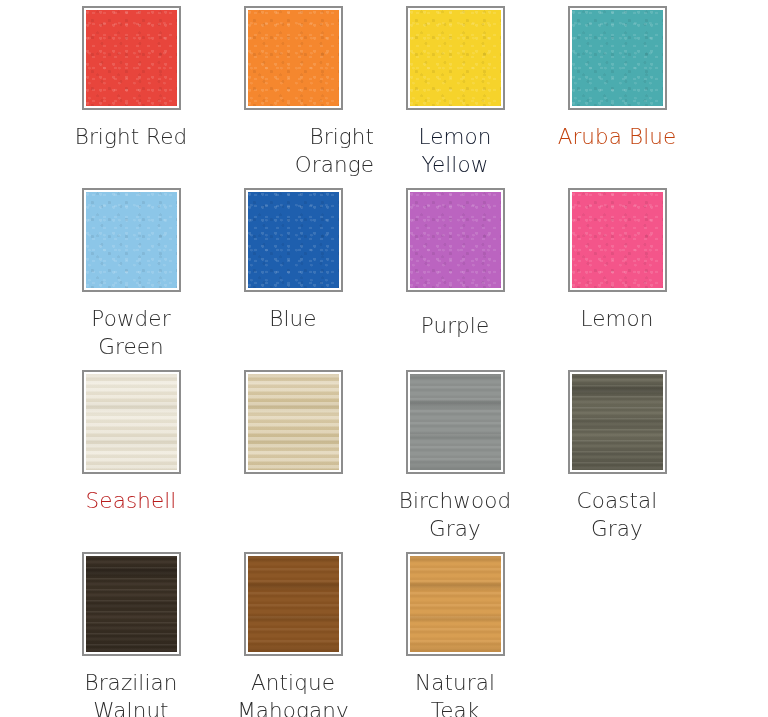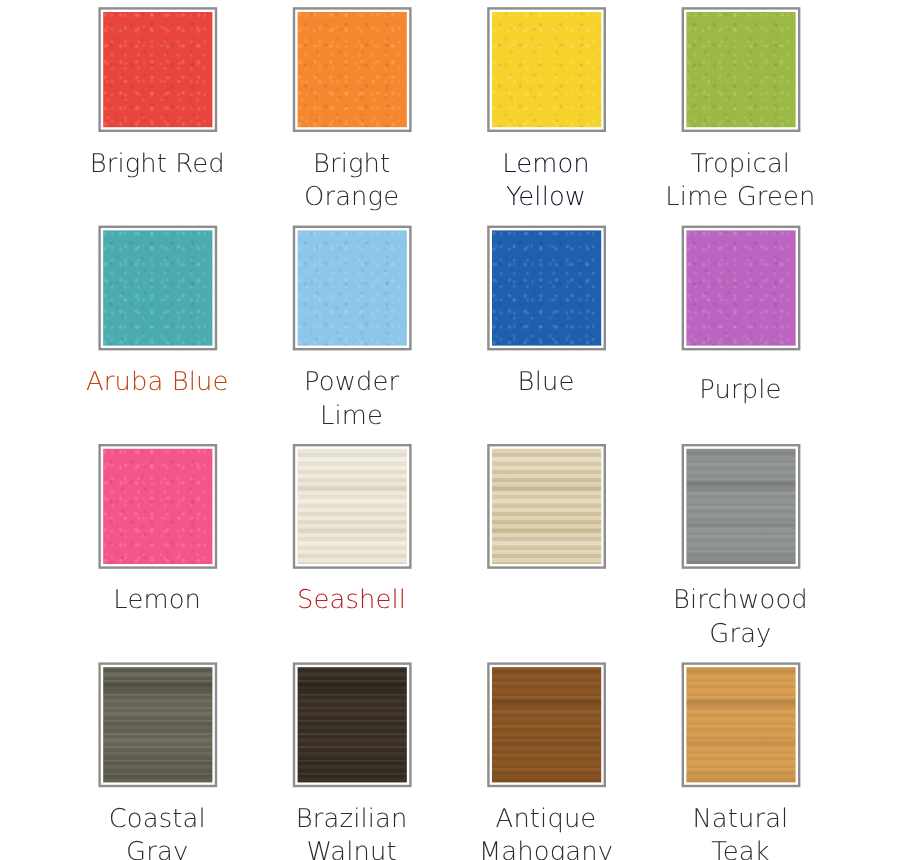--- a/index.html
+++ b/index.html
@@ -182,49 +182,42 @@
     <div class="swatch-cell">
       <div class="swatch-chip" style="border-color: rgb(141, 141, 141); background: rgb(255, 255, 255);">
         <div class="swatch-color grain-speckle" style="background: rgb(232, 69, 60);"></div>
       </div>
       <div class="swatch-label" style="color: rgb(44, 44, 44);">Bright Red</div>
     </div>
     <div class="swatch-cell">
       <div class="swatch-chip" style="border-color: rgb(141, 141, 141); background: rgb(255, 255, 255);">
         <div class="swatch-color grain-speckle" style="background: rgb(245, 135, 46);"></div>
       </div>
-      <div class="swatch-label" style="color: rgb(44, 44, 44);">Bright
+      <div class="swatch-label" style="color: rgb(44, 44, 44); text-align: right;">Bright
 Orange</div>
     </div>
     <div class="swatch-cell">
       <div class="swatch-chip" style="border-color: rgb(141, 141, 141); background: rgb(255, 255, 255);">
         <div class="swatch-color grain-speckle" style="background: rgb(246, 211, 43);"></div>
       </div>
       <div class="swatch-label" style="color: #0f172a;">Lemon
 Yellow</div>
     </div>
     <div class="swatch-cell">
       <div class="swatch-chip" style="border-color: rgb(141, 141, 141); background: rgb(255, 255, 255);">
-        <div class="swatch-color grain-speckle" style="background: rgb(156, 184, 69);"></div>
-      </div>
-      <div class="swatch-label" style="color: rgb(44, 44, 44);">Tropical
-Lime Green</div>
-    </div>
-    <div class="swatch-cell">
-      <div class="swatch-chip" style="border-color: rgb(141, 141, 141); background: rgb(255, 255, 255);">
         <div class="swatch-color grain-speckle" style="background: rgb(75, 172, 175);"></div>
       </div>
       <div class="swatch-label" style="color: #c2410c;">Aruba Blue</div>
     </div>
     <div class="swatch-cell">
       <div class="swatch-chip" style="border-color: rgb(141, 141, 141); background: rgb(255, 255, 255);">
         <div class="swatch-color grain-speckle" style="background: rgb(140, 198, 232);"></div>
       </div>
       <div class="swatch-label" style="color: rgb(44, 44, 44);">Powder
-Lime</div>
+Green</div>
     </div>
     <div class="swatch-cell">
       <div class="swatch-chip" style="border-color: rgb(141, 141, 141); background: rgb(255, 255, 255);">
         <div class="swatch-color grain-speckle" style="background: rgb(30, 95, 174);"></div>
       </div>
       <div class="swatch-label" style="color: rgb(44, 44, 44);">Blue</div>
     </div>
     <div class="swatch-cell">
       <div class="swatch-chip" style="border-color: rgb(141, 141, 141); background: rgb(255, 255, 255);">
         <div class="swatch-color grain-speckle" style="background: rgb(187, 100, 192);"></div>

